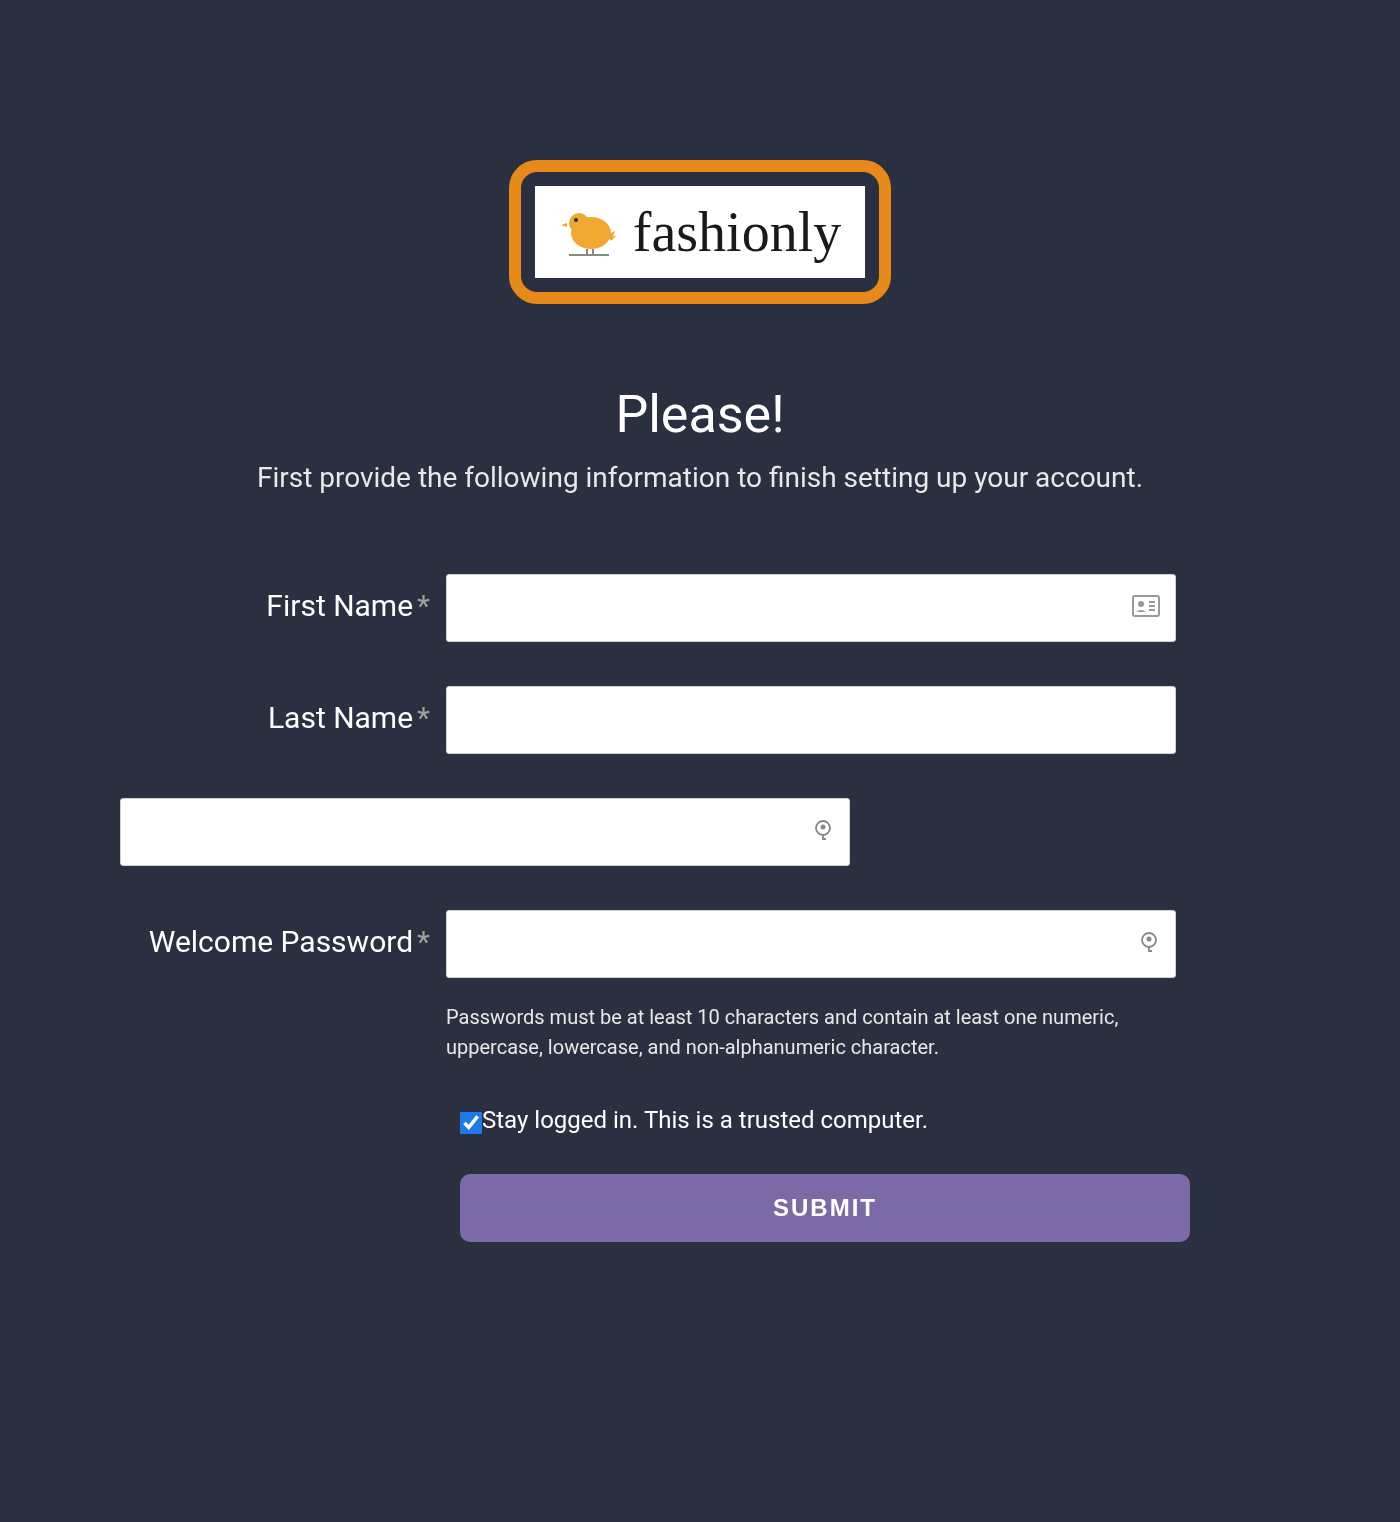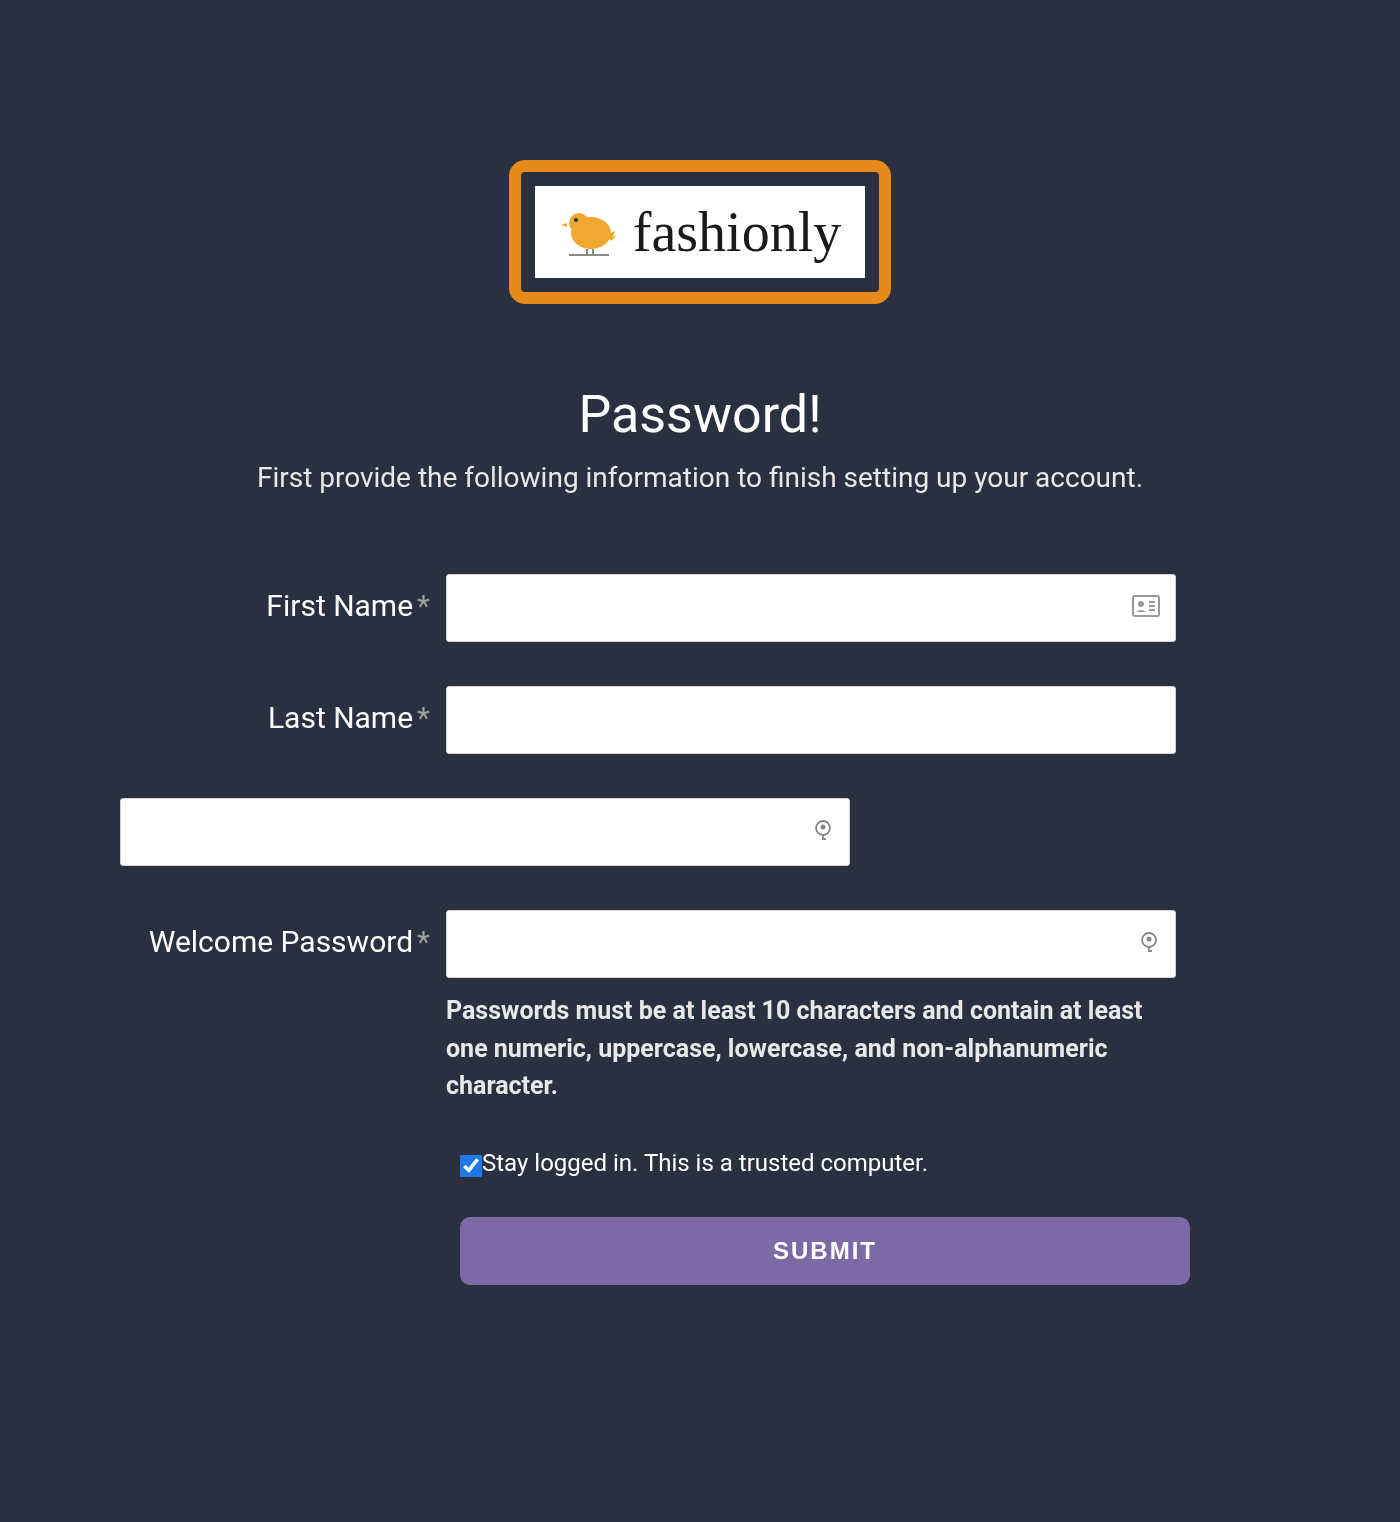--- a/index.html
+++ b/index.html
@@ -19,21 +19,21 @@
       margin: 0 auto;
       padding-top: 140px;
     }
     .logo-wrapper {
       display: flex;
       justify-content: center;
       margin-bottom: 80px;
     }
     .logo-box {
       border: 12px solid #e88a1a;
-      border-radius: 16px;
+      border-radius: 28px;
       padding: 14px;
       background-color: #2a3040;
       text-align: center;
     }
     .logo-inner {
       background-color: #ffffff;
       padding: 14px 24px;
       display: flex;
       align-items: center;
       gap: 14px;
@@ -99,25 +99,24 @@
     }
     .input-icon {
       position: absolute;
       right: 16px;
       top: 50%;
       transform: translateY(-50%);
       color: #999;
       pointer-events: none;
     }
     .password-hint {
-      font-size: 25px;
+      font-size: 20px;
       color: #e8e8e8;
       line-height: 1.5;
-      margin-top: 14px;
-      font-weight: bold;
+      margin-top: 24px;
     }
     .checkbox-row {
       display: flex;
       align-items: flex-end;
       margin-left: 340px;
       margin-top: 40px;
       margin-bottom: 40px;
       gap: 0;
     }
     .checkbox-input {
@@ -163,21 +162,21 @@
           <path d="M 48 30 L 56 26 L 54 32 L 58 30 L 52 36 Z" fill="#f0a830"></path>
           <line x1="10" y1="50" x2="50" y2="50" stroke="#888" stroke-width="2"></line>
           <line x1="28" y1="44" x2="28" y2="50" stroke="#888" stroke-width="2"></line>
           <line x1="34" y1="44" x2="34" y2="50" stroke="#888" stroke-width="2"></line>
         </svg>
         <span class="logo-text">fashionly</span>
       </div>
     </div>
   </div>
 
-  <h1 class="welcome-heading">Password!</h1>
+  <h1 class="welcome-heading">Please!</h1>
   <p class="welcome-subtitle">First provide the following information to finish setting up your account.</p>
 
   <div class="form-row">
     <div class="form-label-col">
       <label class="form-label">
         <span>First Name</span><span class="required-asterisk">*</span>
       </label>
     </div>
     <div class="form-input-col">
       <div class="input-wrapper">

